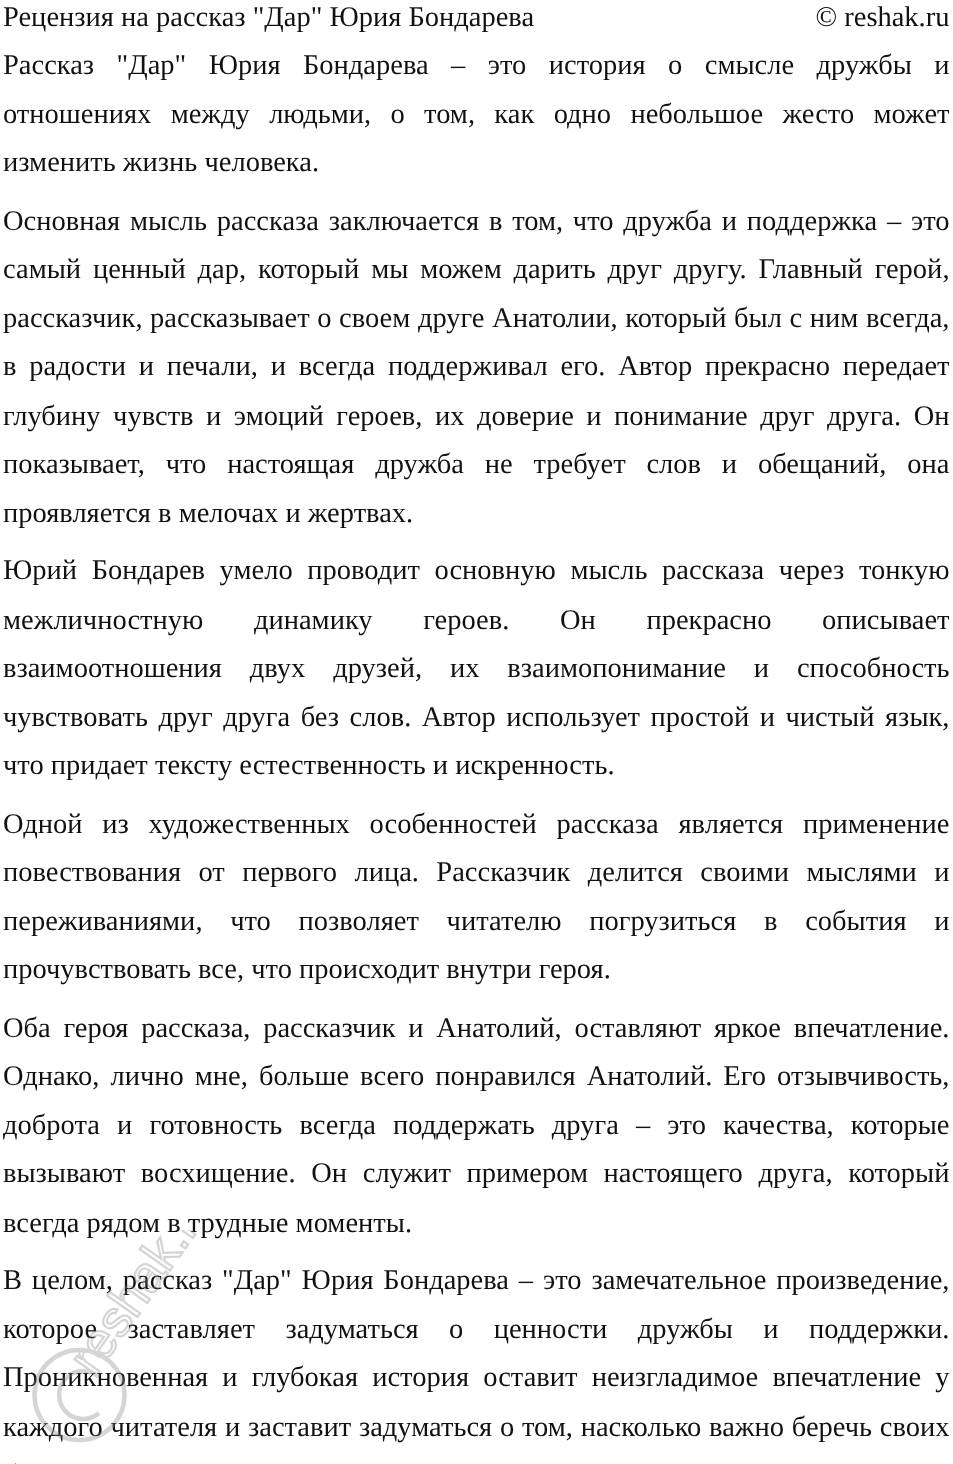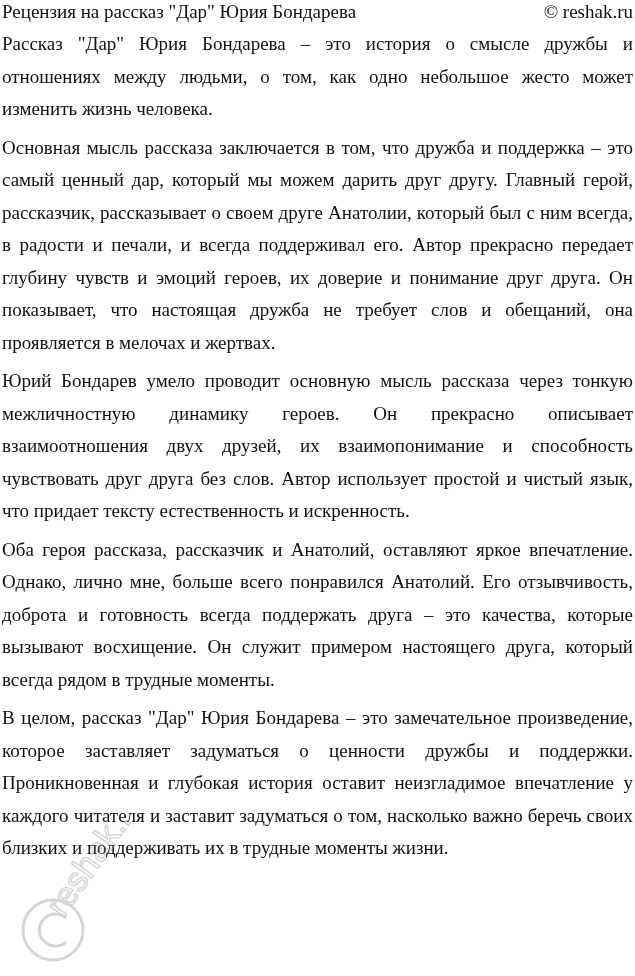--- a/index.html
+++ b/index.html
@@ -55,20 +55,21 @@
 
 <div class="header">
   <span>Рецензия на рассказ "Дар" Юрия Бондарева</span>
   <span>© reshak.ru</span>
 </div>
 
 <div class="content">
   <p class="para">Рассказ "Дар" Юрия Бондарева – это история о смысле дружбы и отношениях между людьми, о том, как одно небольшое жесто может изменить жизнь человека.</p>
   <p class="para">Основная мысль рассказа заключается в том, что дружба и поддержка – это самый ценный дар, который мы можем дарить друг другу. Главный герой, рассказчик, рассказывает о своем друге Анатолии, который был с ним всегда, в радости и печали, и всегда поддерживал его. Автор прекрасно передает глубину чувств и эмоций героев, их доверие и понимание друг друга. Он показывает, что настоящая дружба не требует слов и обещаний, она проявляется в мелочах и жертвах.</p>
   <p class="para">Юрий Бондарев умело проводит основную мысль рассказа через тонкую межличностную динамику героев. Он прекрасно описывает взаимоотношения двух друзей, их взаимопонимание и способность чувствовать друг друга без слов. Автор использует простой и чистый язык, что придает тексту естественность и искренность.</p>
+  <p class="para">Одной из художественных особенностей рассказа является применение повествования от первого лица. Рассказчик делится своими мыслями и переживаниями, что позволяет читателю погрузиться в события и прочувствовать все, что происходит внутри героя.</p>
   <p class="para">Оба героя рассказа, рассказчик и Анатолий, оставляют яркое впечатление. Однако, лично мне, больше всего понравился Анатолий. Его отзывчивость, доброта и готовность всегда поддержать друга – это качества, которые вызывают восхищение. Он служит примером настоящего друга, который всегда рядом в трудные моменты.</p>
   <p class="para">В целом, рассказ "Дар" Юрия Бондарева – это замечательное произведение, которое заставляет задуматься о ценности дружбы и поддержки. Проникновенная и глубокая история оставит неизгладимое впечатление у каждого читателя и заставит задуматься о том, насколько важно беречь своих близких и поддерживать их в трудные моменты жизни.</p>
 </div>
 
 <svg class="watermark" viewBox="0 0 140 150">
   <circle cx="35" cy="110" r="30" fill="none" stroke="#888" stroke-width="3"></circle>
   <path d="M48 98 A16 16 0 1 0 48 122" fill="none" stroke="#888" stroke-width="3"></path>
   <text x="20" y="70" font-size="34" fill="none" stroke="#888" stroke-width="1.5" font-family="Liberation Sans, sans-serif" transform="rotate(-55 60 60)">reshak.ru</text>
 </svg>
 

